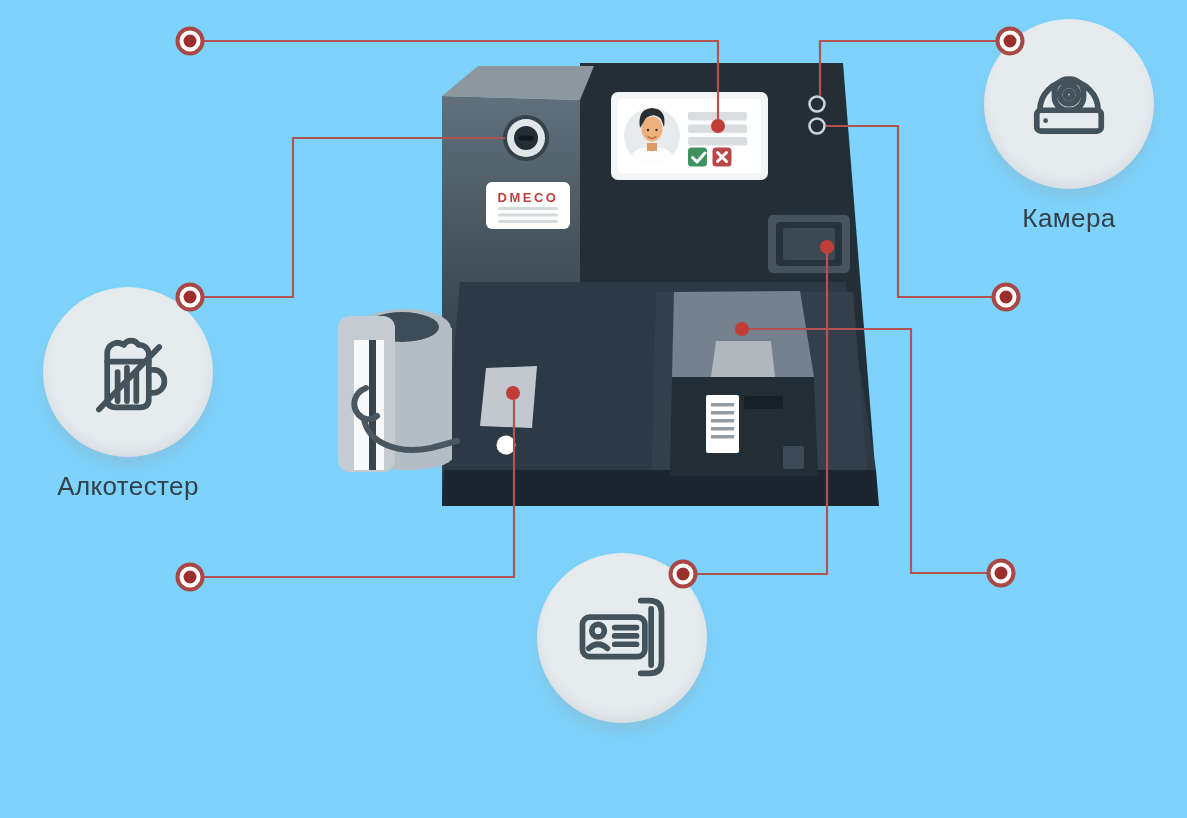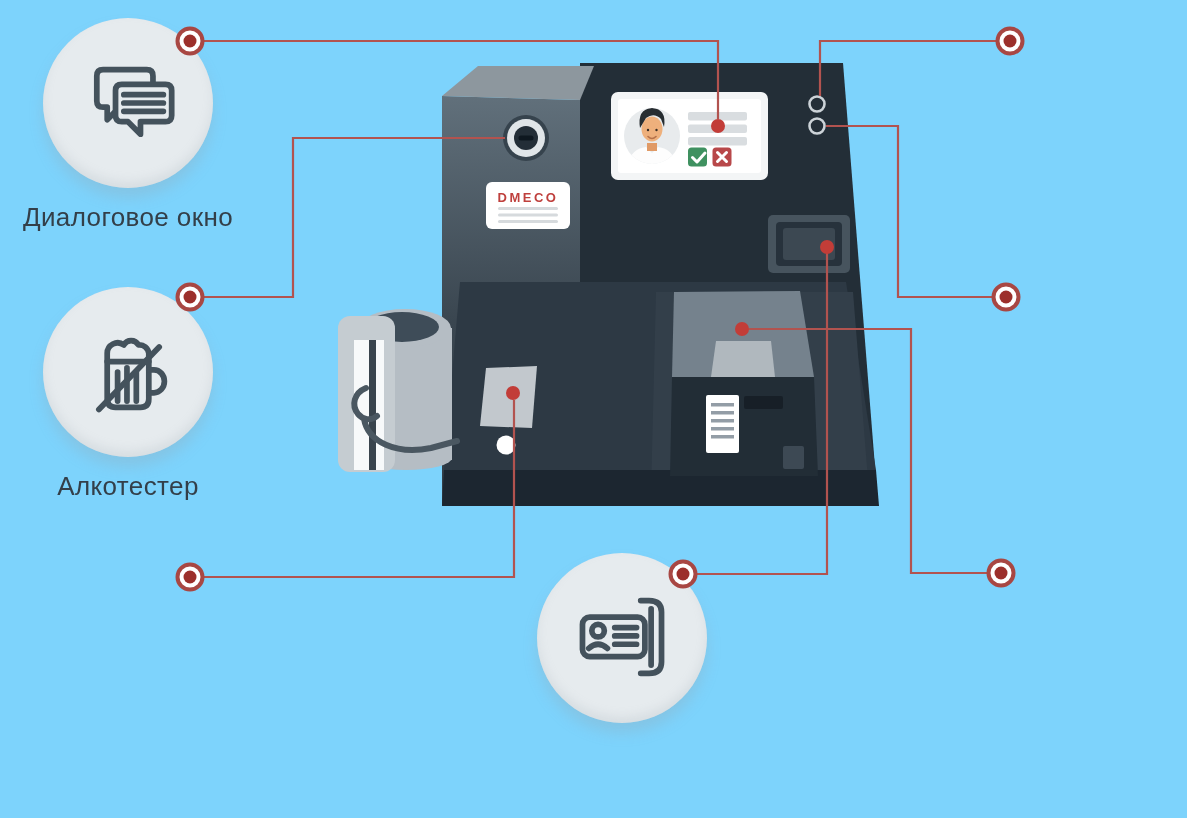--- a/index.html
+++ b/index.html
@@ -116,31 +116,34 @@
       <rect x="360" y="328" width="92" height="132" fill="#b5bdc4"></rect>
       <ellipse cx="405" cy="328" rx="46" ry="19" fill="#b5bdc4"></ellipse>
       <ellipse cx="402" cy="327" rx="37" ry="15" fill="#3e4c58"></ellipse>
       <rect x="338" y="316" width="57" height="156" rx="12" fill="#c5ccd1"></rect>
       <rect x="354" y="340" width="30" height="130" fill="#f7f9fa"></rect>
       <rect x="369" y="340" width="7" height="130" fill="#39444d"></rect>
       <path d="M 366,388 c -12,5 -15,17 -8,26 c 5,6 13,7 19,2 m -13,3 c 4,23 32,36 67,29 l 26,-7" stroke="#4a5761" stroke-width="6" fill="none" stroke-linecap="round"></path>
     </g>
   </svg>
 
-  <div class="node" style="left:43px;top:18px">
+
+  <div class="node" style="left:984px;top:19px">
     <div class="badge">
       <svg viewBox="0 0 100 100">
-        <path class="ic" d="M 26,18 H 68 Q 74,18 74,24 V 48 Q 74,54 68,54 H 42 L 30,66 V 54 H 26 Q 20,54 20,48 V 24 Q 20,18 26,18 Z"></path>
-        <path class="ic ic-bg" fill="#e6ebee" d="M 44,32 H 86 Q 92,32 92,38 V 62 Q 92,68 86,68 H 62 V 80 L 50,68 H 44 Q 38,68 38,62 V 38 Q 38,32 44,32 Z"></path>
-        <path class="ic" d="M 46,42 H 84 M 46,50 H 84 M 46,58 H 84"></path>
+        <path class="ic" d="M 22,56 A 28,28 0 0 1 78,56"></path>
+        <rect class="ic" x="36" y="26" width="28" height="30" rx="13"></rect>
+        <circle class="ic" cx="50" cy="41" r="9"></circle>
+        <circle class="ic" cx="50" cy="41" r="3.5"></circle>
+        <rect class="ic" x="19" y="56" width="62" height="20" rx="4"></rect>
+        <circle class="ic-fill" cx="27.5" cy="66" r="2.3"></circle>
       </svg>
     </div>
-    <div class="node-label">Диалоговое окно</div>
+    <div class="node-label">Камера</div>
   </div>
-
 
   <div class="node" style="left:43px;top:287px">
     <div class="badge">
       <svg viewBox="0 0 100 100">
         <path class="ic" d="M 30,40 v -8 a 10,10 0 0 1 16,-8 a 8,8 0 0 1 14,0 a 9,9 0 0 1 10,8 v 8"></path>
         <path class="ic" d="M 30,40 V 76 Q 30,84 38,84 H 62 Q 70,84 70,76 V 40 H 30 Z"></path>
         <path class="ic" d="M 70,48 h 5 a 10,11 0 0 1 0,22 h -5"></path>
         <path class="ic" d="M 40,50 V 78 M 49,46 V 78 M 58,50 V 78"></path>
         <path class="ic" d="M 22,86 L 80,26"></path>
       </svg>

